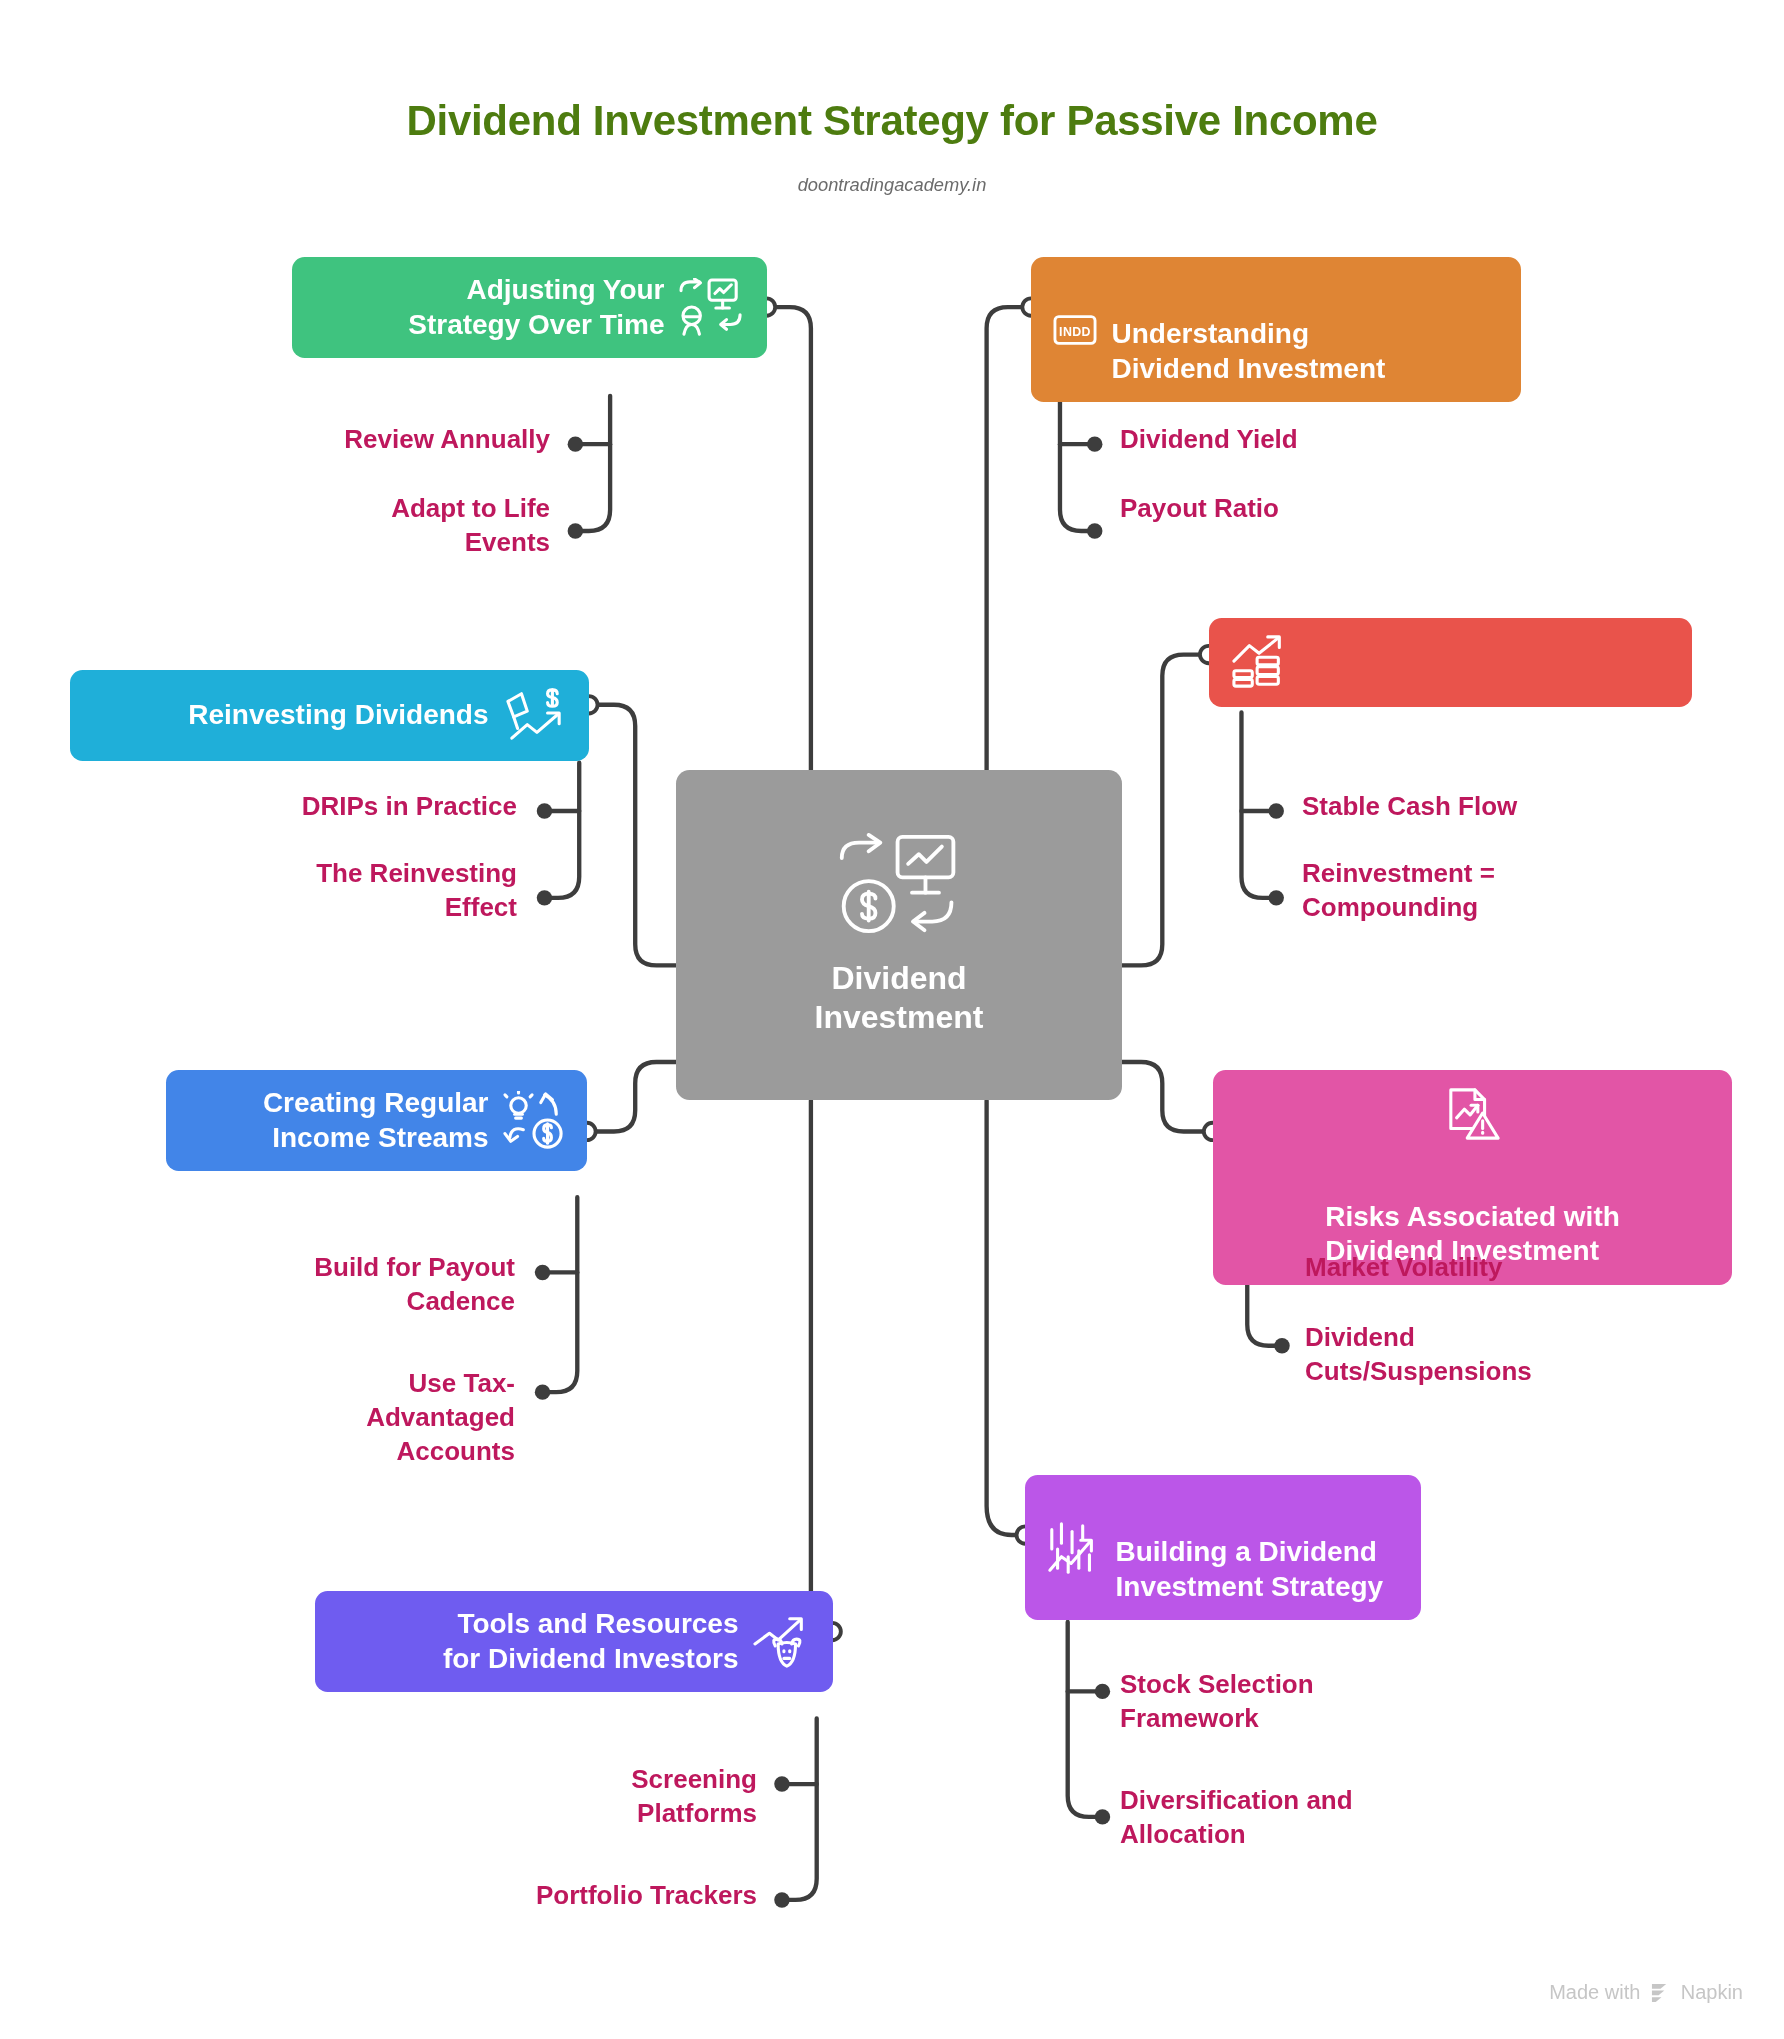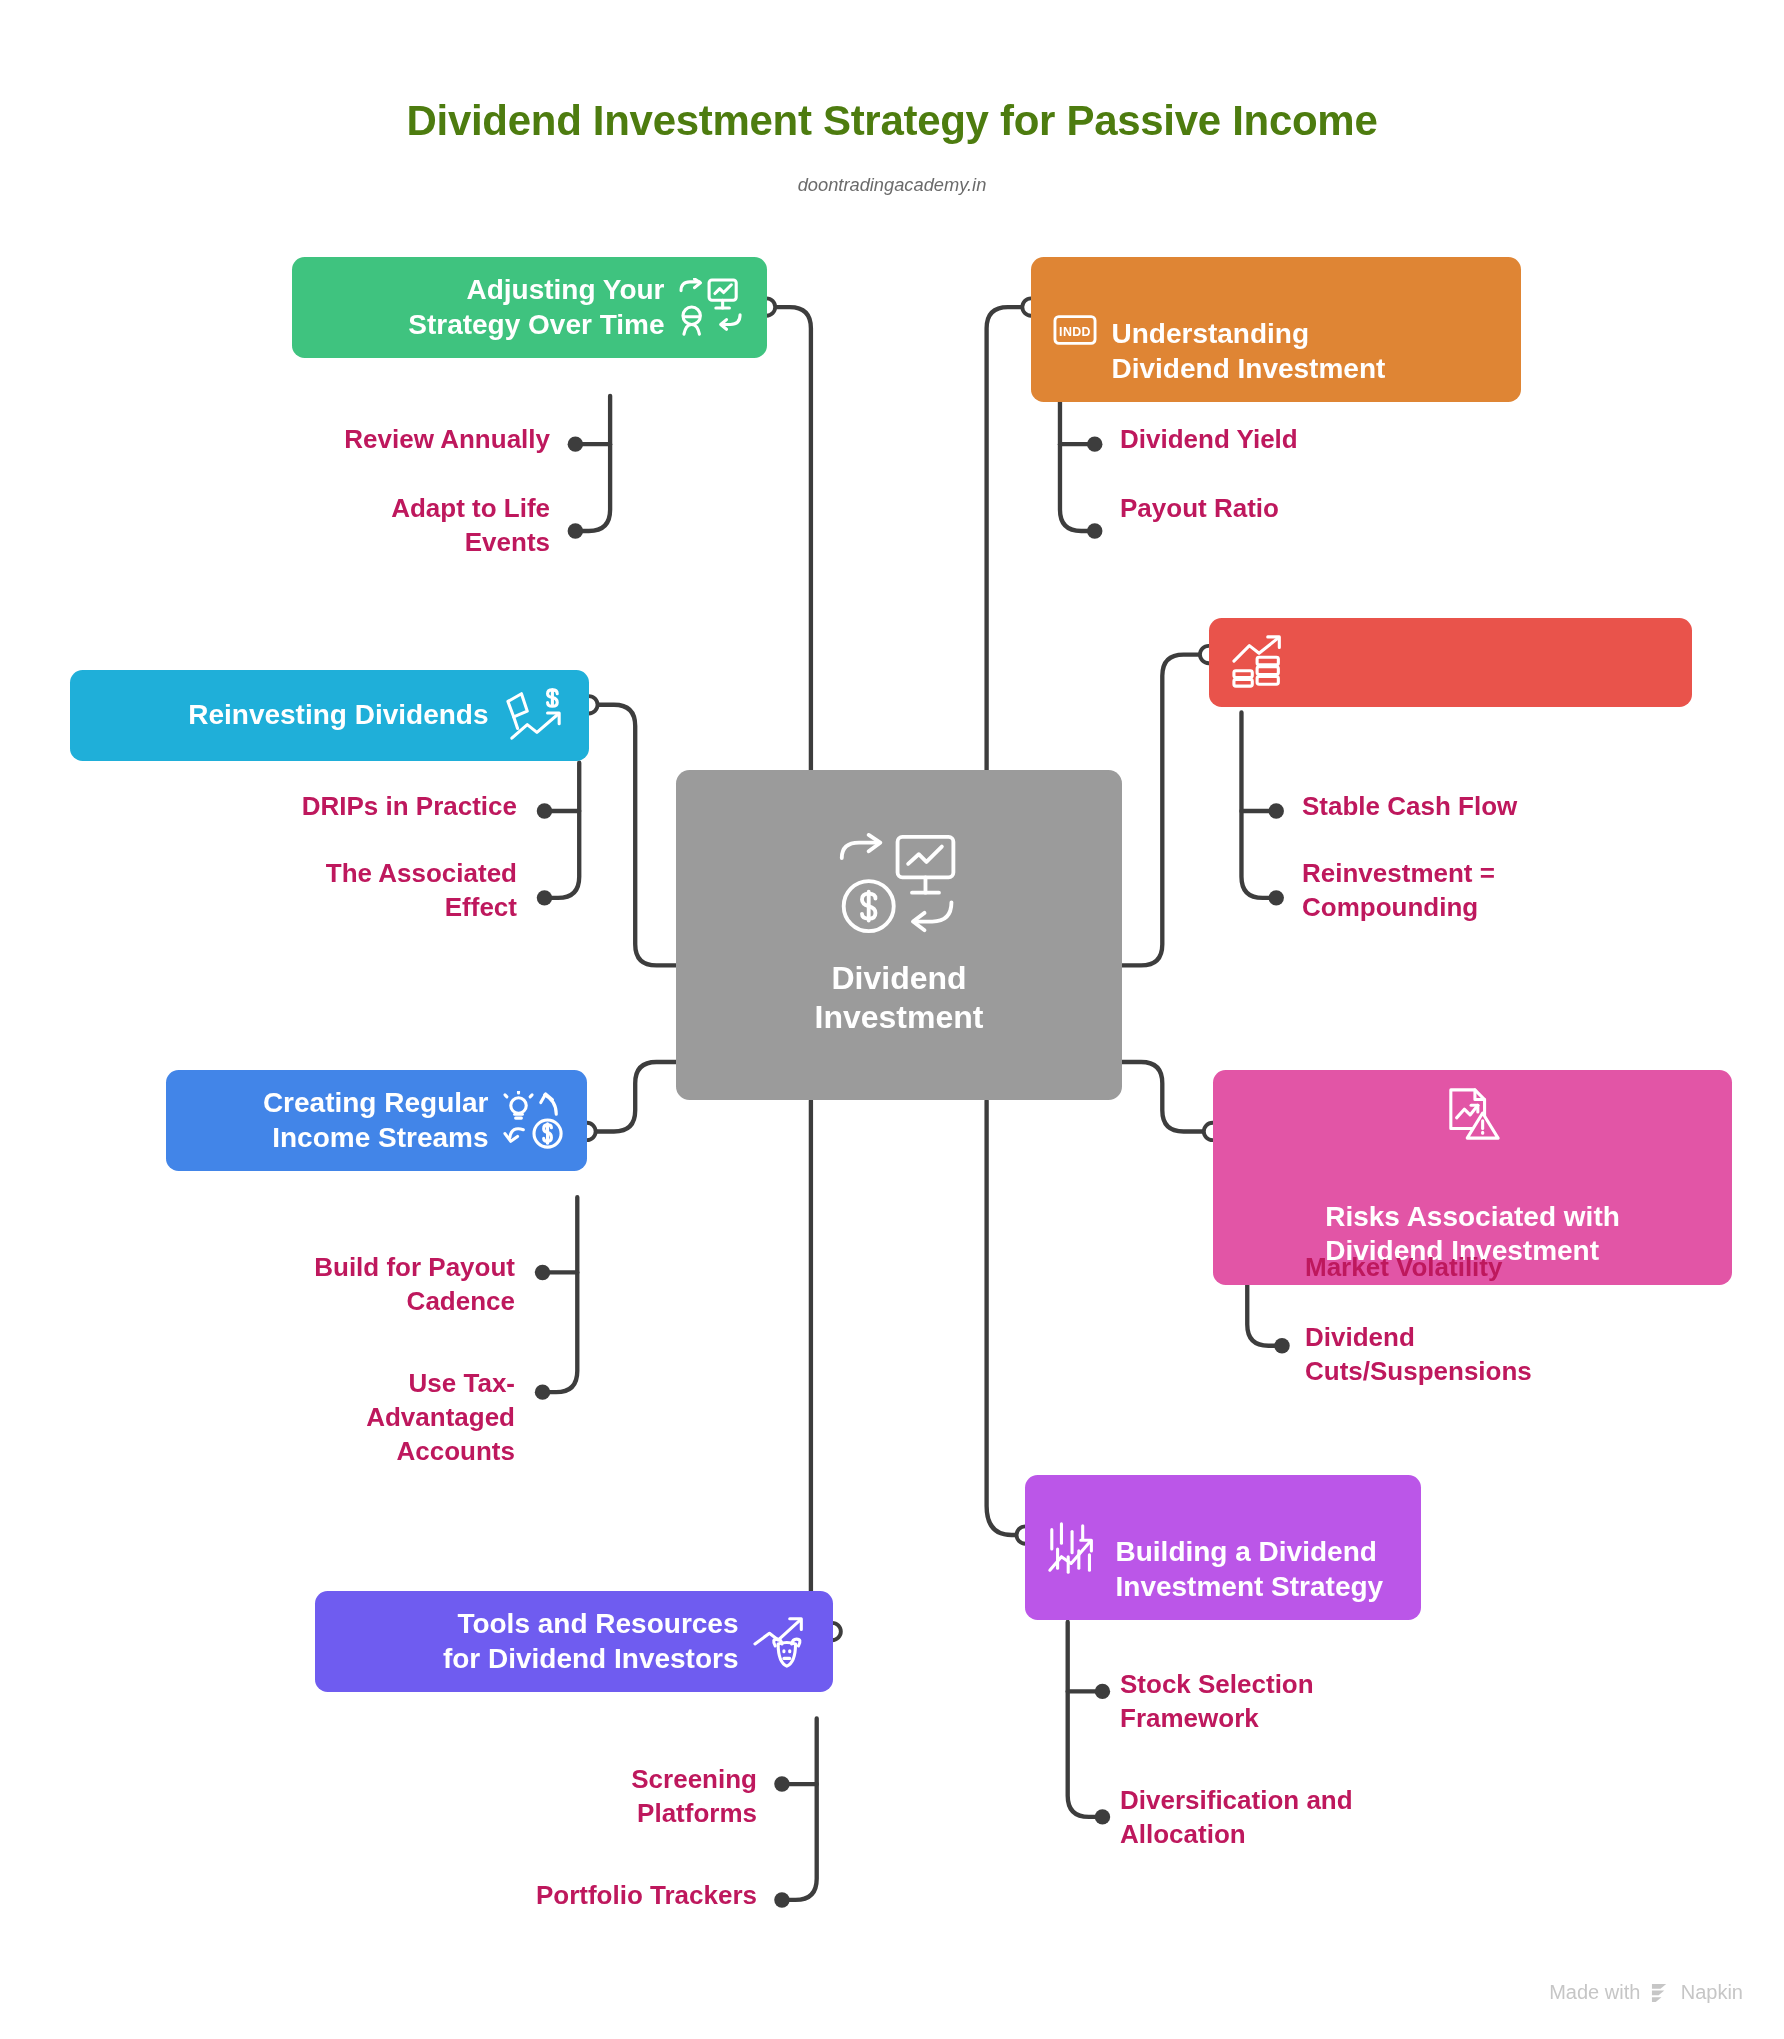--- a/index.html
+++ b/index.html
@@ -203,21 +203,21 @@
         <path d="M6 16 L20 8 L26 26 L12 32 Z"></path>
         <path d="M12 32 L16 44"></path>
         <path d="M52 4 L52 20"></path>
         <path d="M57 8 Q57 4 52 4 Q47 4 47 8 Q47 11 52 12 Q57 13 57 17 Q57 21 52 21 Q47 21 47 17"></path>
         <path d="M10 54 L26 40 L36 48 L58 29"></path>
         <path d="M47 28 L59 28 L59 39"></path>
       </svg>
     </span>
   </div>
   <div class="sublbl r" style="left:154px;top:790px;width:363px;">DRIPs in Practice</div>
-  <div class="sublbl r" style="left:154px;top:857px;width:363px;">The Associated
+  <div class="sublbl r" style="left:154px;top:857px;width:363px;">The Reinvesting
 Effect</div>
 
   <div class="node left-ico" style="left:1209px;top:618px;width:483px;background:#e9534b;">
     <span class="ico">
       <svg width="60" height="56" viewBox="0 0 62 58" fill="none" stroke="#ffffff" stroke-width="3.2" stroke-linecap="round" stroke-linejoin="round">
         <path d="M4 28 L20 12 L30 20 L50 4"></path>
         <path d="M39 3 L51 3 L51 14"></path>
         <rect x="28" y="24" width="22" height="8" rx="2"></rect>
         <rect x="28" y="34" width="22" height="8" rx="2"></rect>
         <rect x="28" y="44" width="22" height="8" rx="2"></rect>

